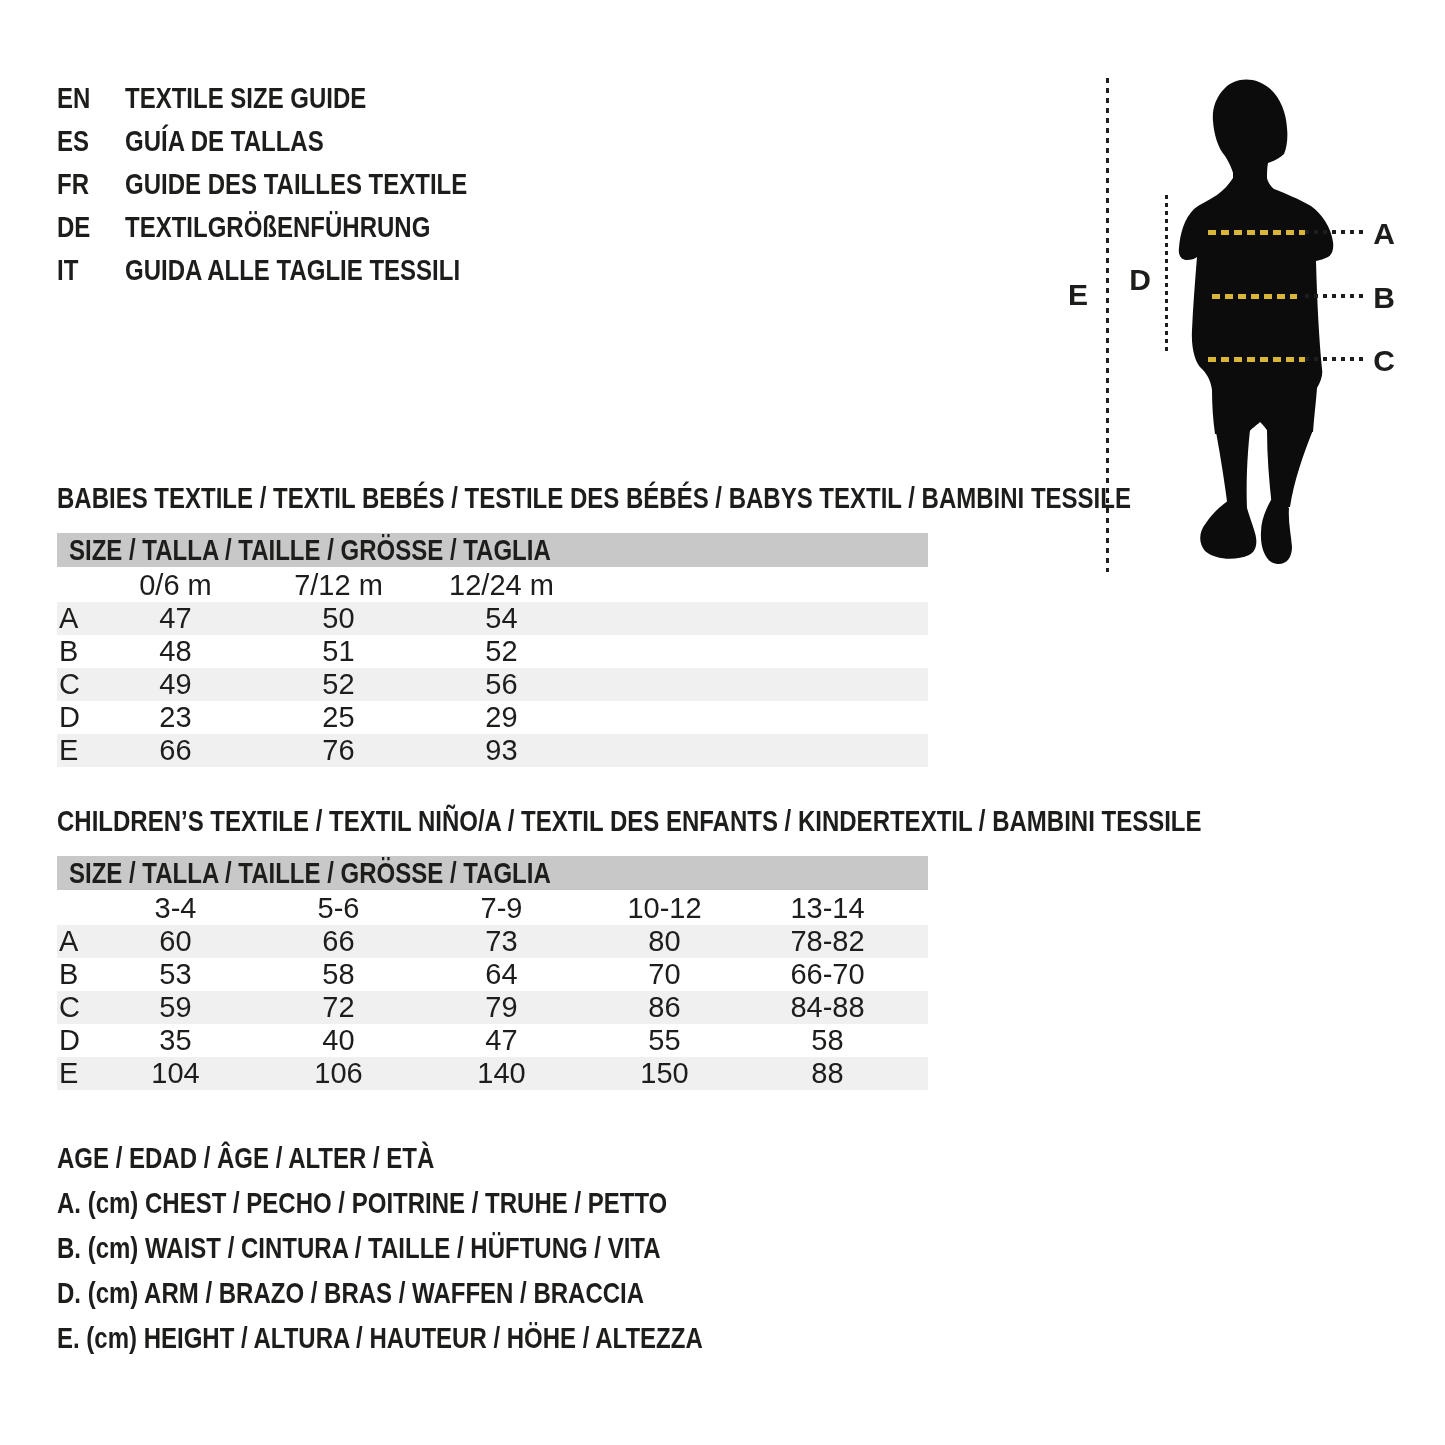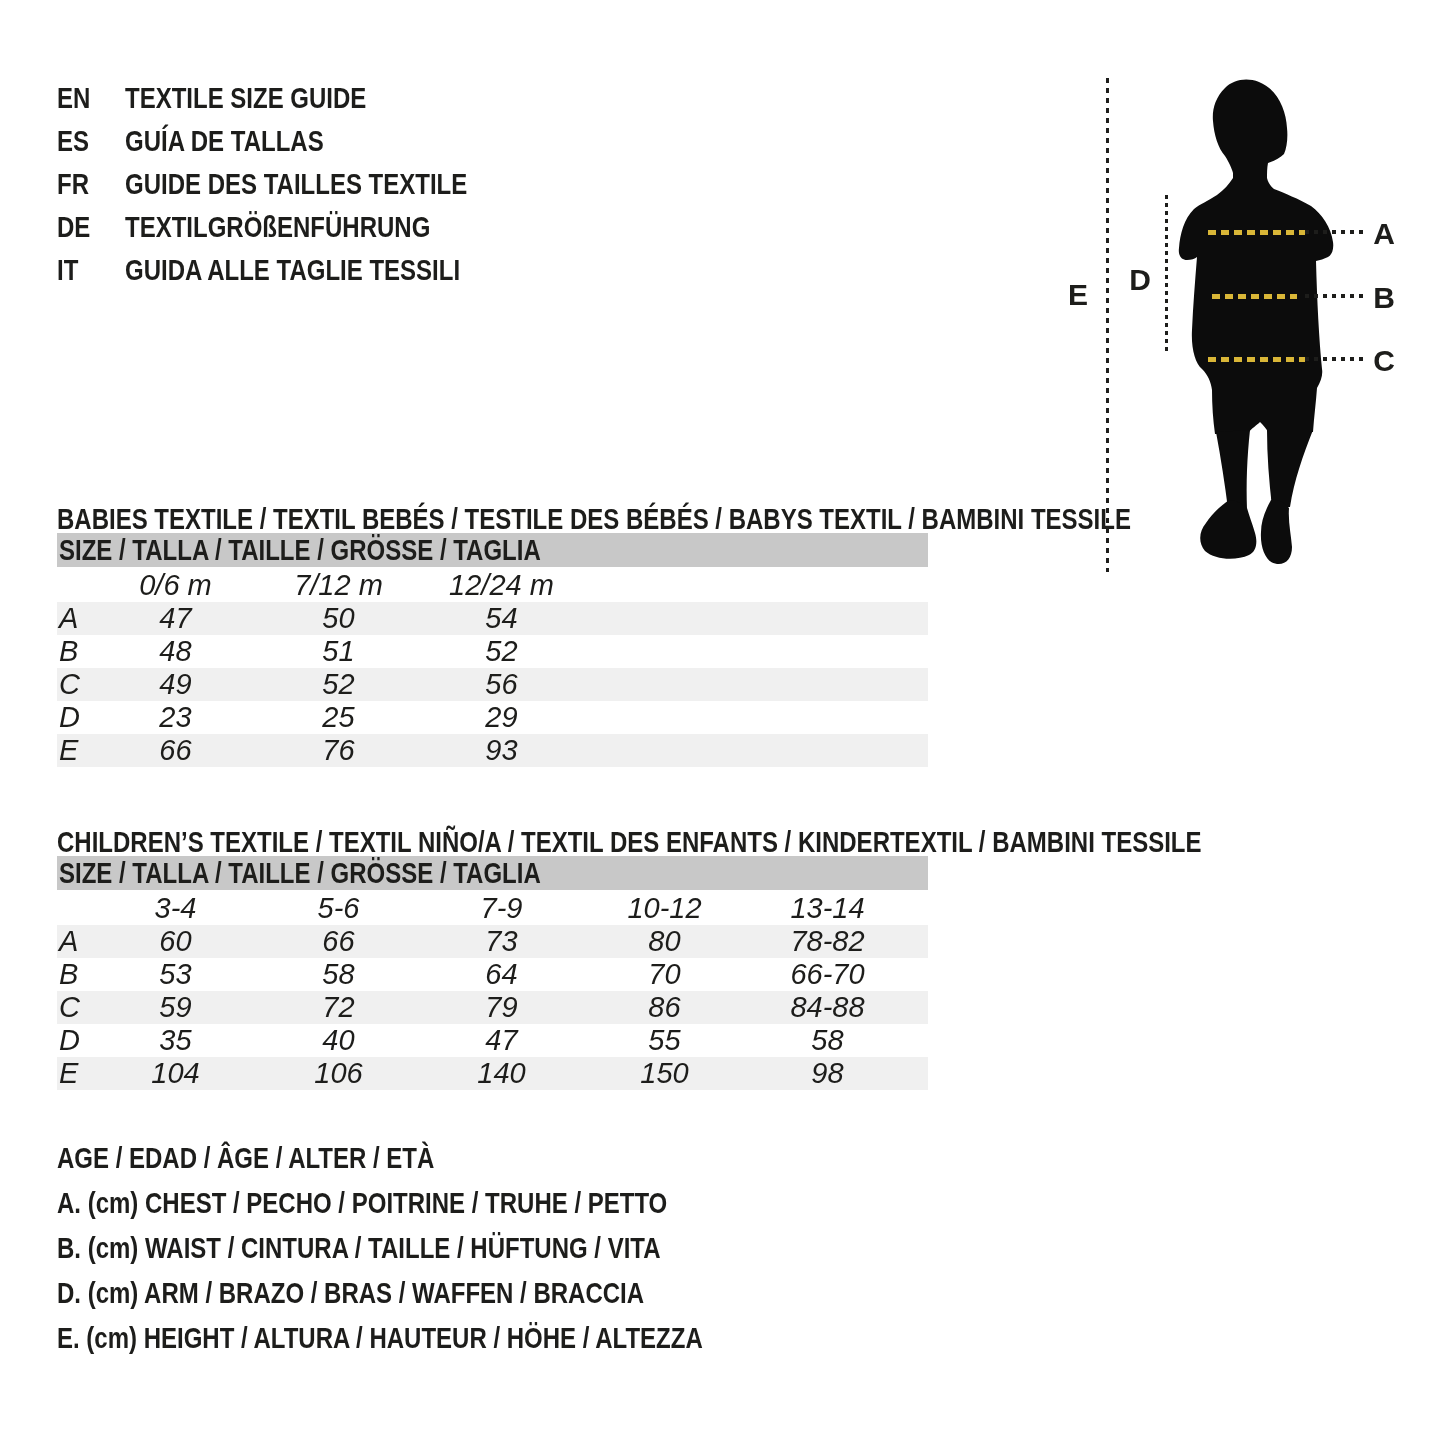--- a/index.html
+++ b/index.html
@@ -34,30 +34,30 @@
   .m-yellow{position:absolute;height:5px;
     background-image:repeating-linear-gradient(to right,var(--dash-yellow) 0 8px,transparent 8px 13px);}
   .m-black{position:absolute;height:4px;
     background-image:repeating-linear-gradient(to right,var(--text) 0 4px,transparent 4px 9px);}
   .ya{left:158px;top:158px;width:97px;} .ba{left:255px;top:158px;width:58px;}
   .yb{left:162px;top:222px;width:85px;} .bb{left:255px;top:222px;width:58px;}
   .yc{left:158px;top:285px;width:97px;} .bc{left:255px;top:285px;width:58px;}
   .la{left:322px;top:145px;} .lb{left:322px;top:209px;} .lc{left:322px;top:272px;}
 
   
-  .section-heading{position:absolute;left:57px;font-size:30px;line-height:33px;margin-top:21px;}
+  .section-heading{position:absolute;left:57px;font-size:30px;line-height:33px;}
   .heading-babies{top:481px;} .heading-children{top:804px;}
   .size-bar{position:absolute;left:57px;width:871px;height:34px;background:var(--bar-gray);
-    display:flex;align-items:center;padding-left:2px;font-size:30px;text-align:right;}
+    display:flex;align-items:center;padding-left:12px;font-size:30px;text-align:right;}
   .bar-babies{top:533px;} .bar-children{top:856px;}
 
   
   .table{position:absolute;left:57px;}
   .table-babies{top:569px;} .table-children{top:892px;}
-  .trow{display:flex;align-items:center;width:871px;height:33px;font-size:29px;font-weight:400;font-style:italic;}
+  .trow{display:flex;align-items:center;width:871px;height:33px;font-size:29px;font-weight:400;}
   .trow.alt{background:var(--row-alt);}
   .cell-letter{width:37px;padding-left:2px;}
   .cell-val{width:163px;text-align:center;}
 
   
   .legend{position:absolute;left:57px;top:1135px;}
   .legend-line{display:flex;align-items:center;height:45px;font-size:30px;}
 </style>
 </head>
 <body>
@@ -207,21 +207,21 @@
       <span class="cell-val">47</span>
       <span class="cell-val">55</span>
       <span class="cell-val">58</span>
     </div>
     <div class="trow alt">
       <span class="cell-letter">E</span>
       <span class="cell-val">104</span>
       <span class="cell-val">106</span>
       <span class="cell-val">140</span>
       <span class="cell-val">150</span>
-      <span class="cell-val">98</span>
+      <span class="cell-val">88</span>
     </div>
   </div>
 
   <div class="legend">
     <div class="legend-line">
         <span class="cl">AGE / EDAD / ÂGE / ALTER / ETÀ</span>
       </div>
     <div class="legend-line">
         <span class="cl">A. (cm) CHEST / PECHO / POITRINE / TRUHE / PETTO</span>
       </div>

